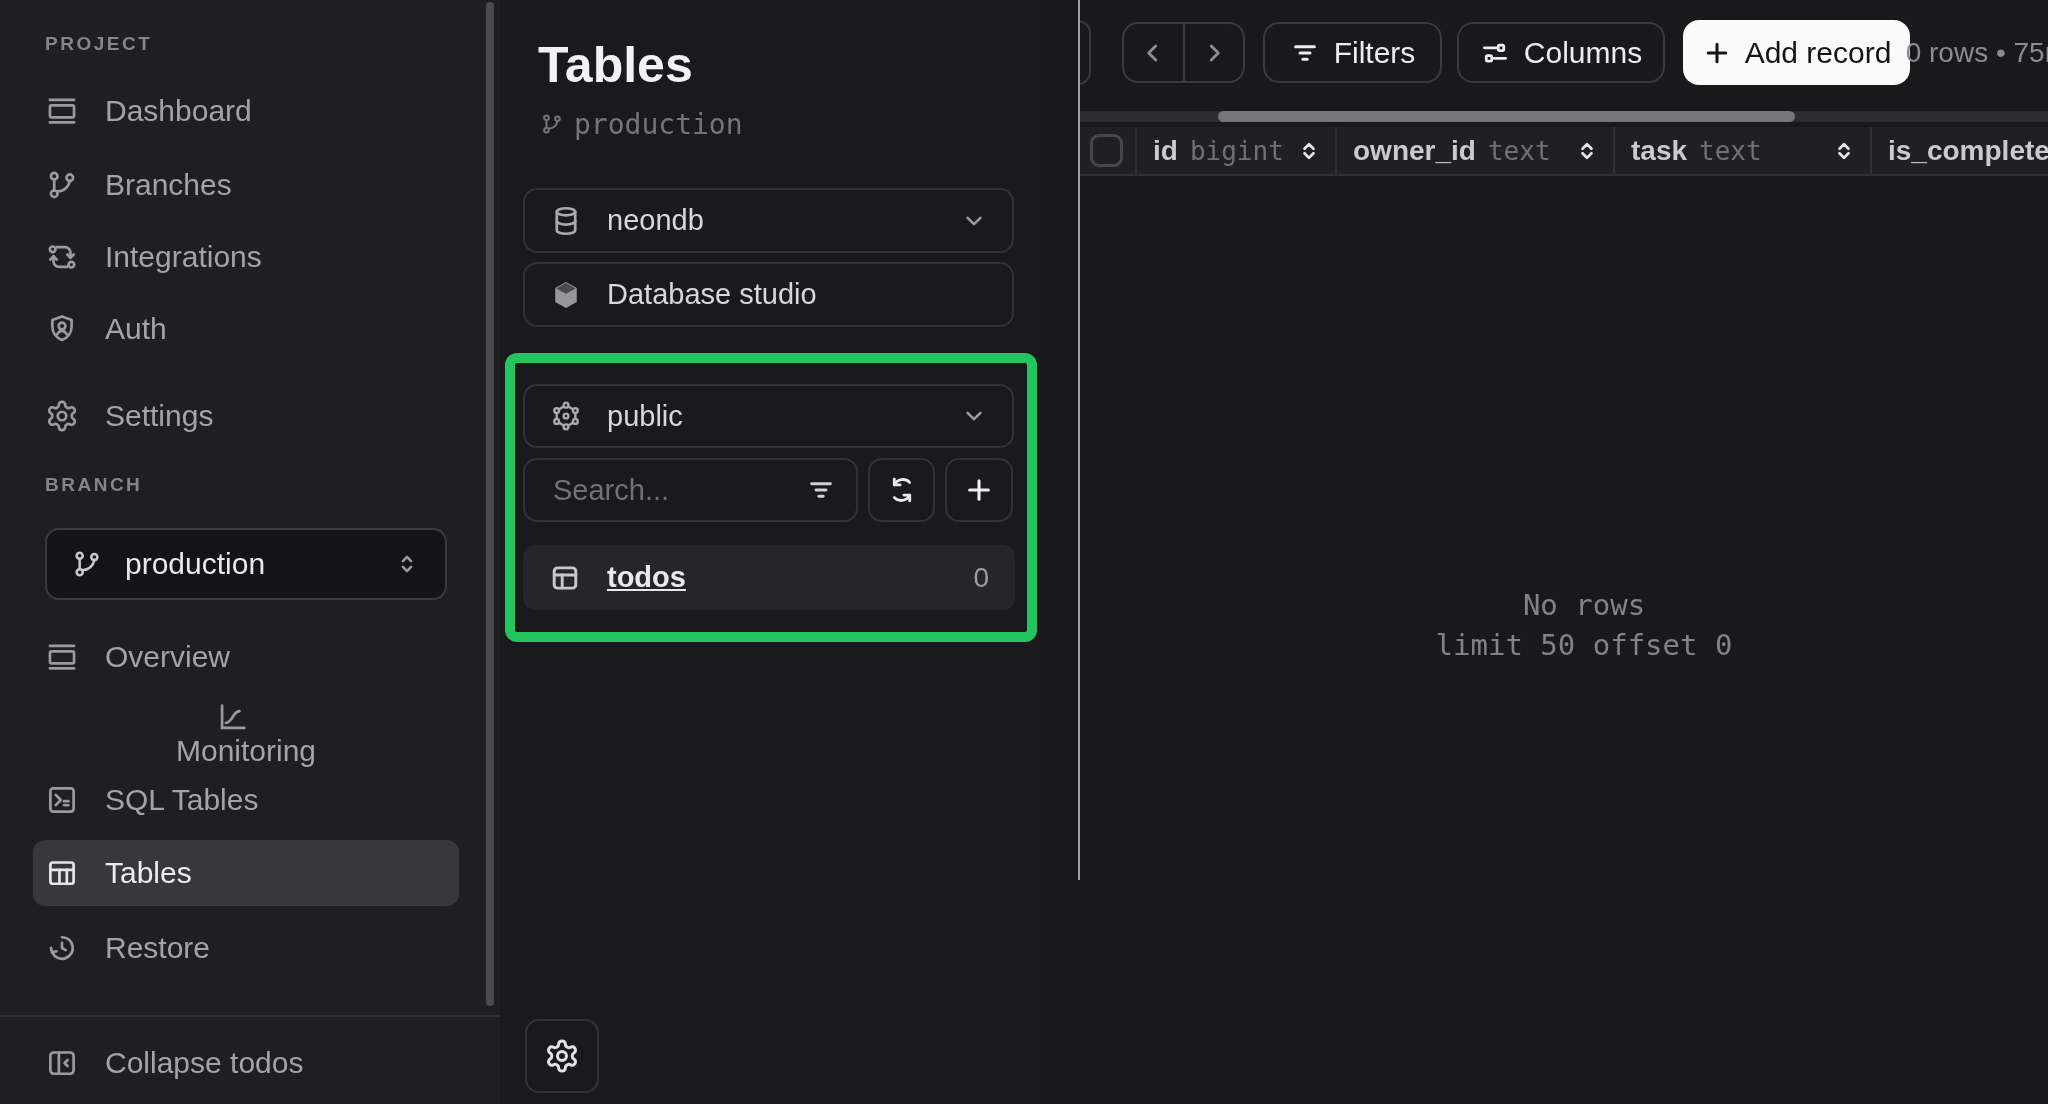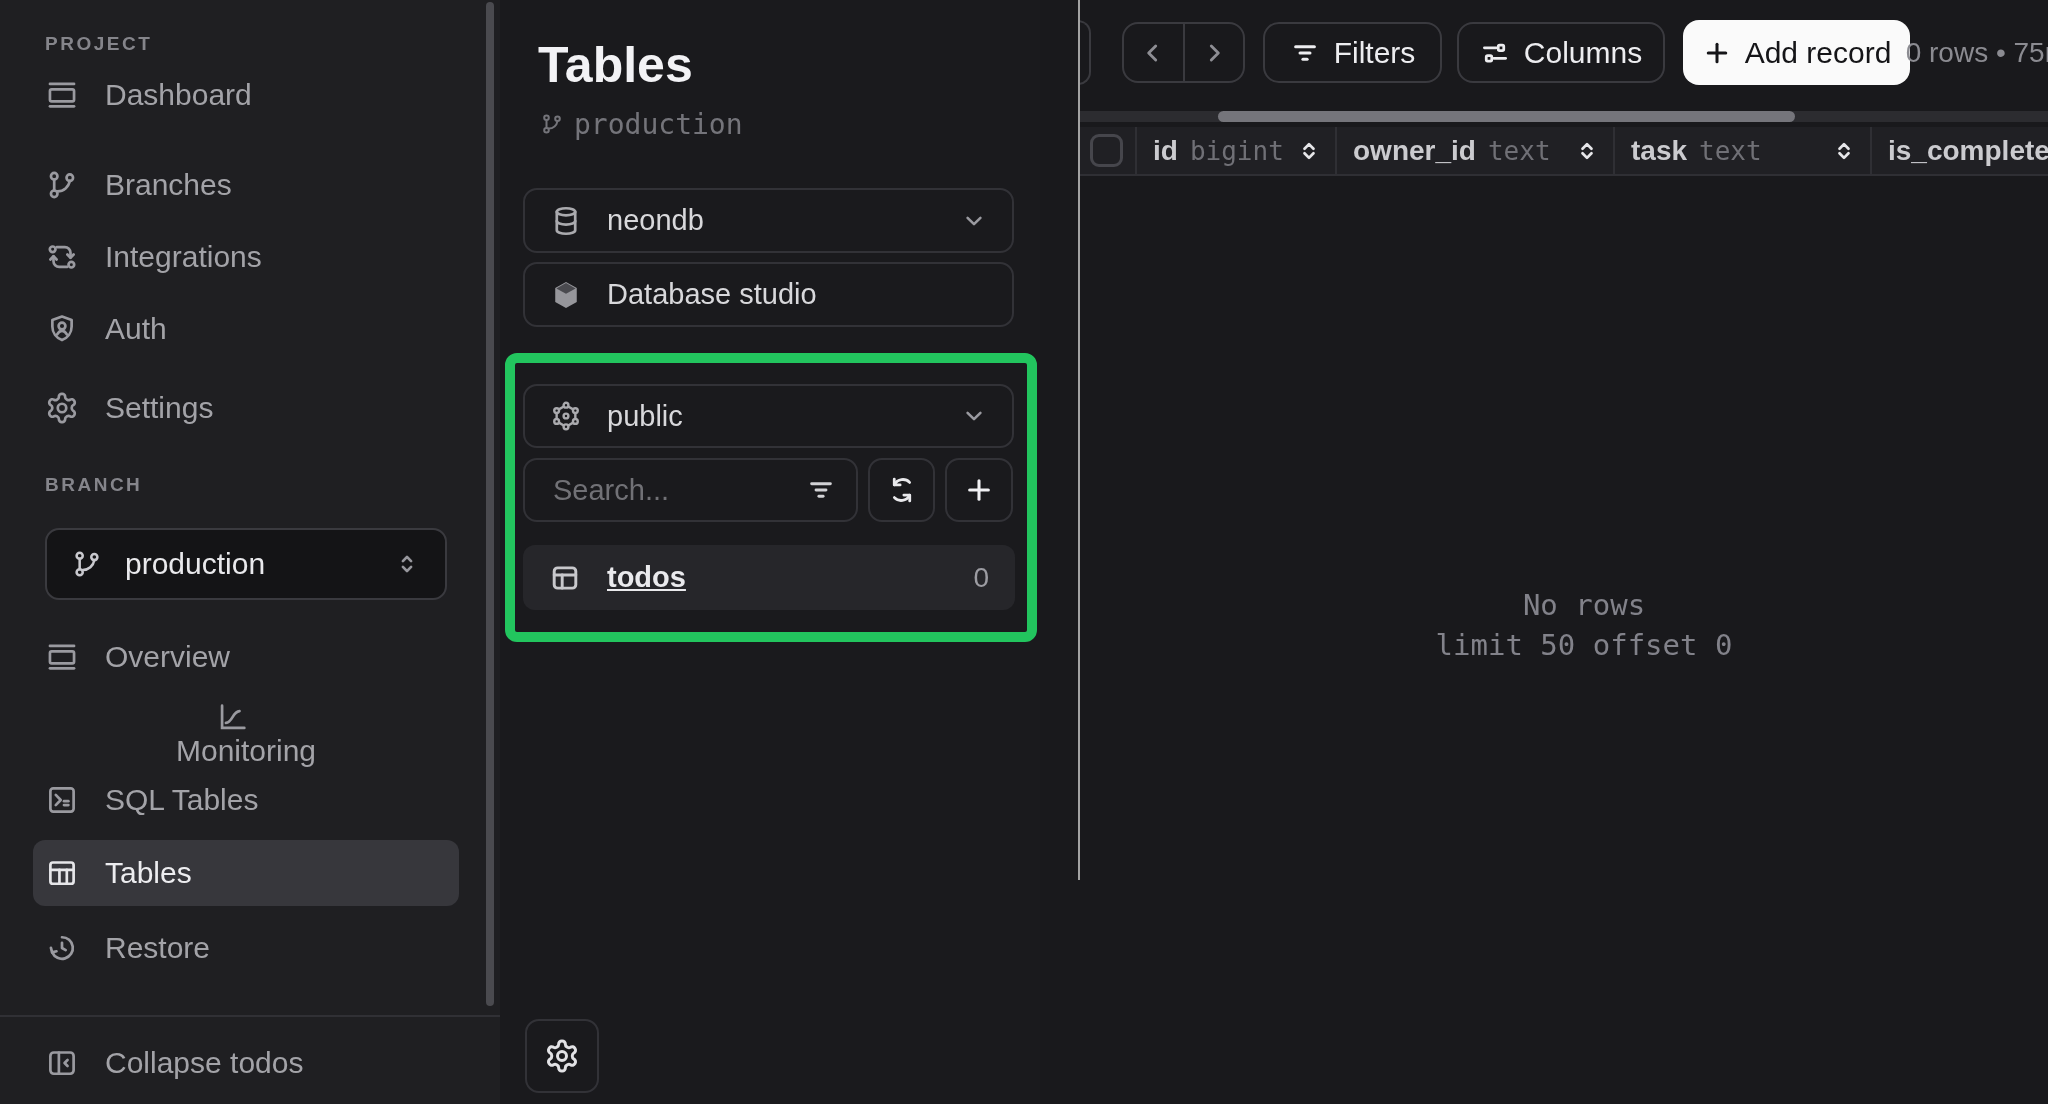--- a/index.html
+++ b/index.html
@@ -84,21 +84,21 @@
   svg{display:block;}
 </style>
 </head>
 <body>
 
 <div class="root">
 
   <aside class="sidebar">
     <div class="side-label" style="top:33px;">PROJECT</div>
 
-    <div class="side-row" style="top:65px;">
+    <div class="side-row" style="top:81px;">
       <span class="ic">
         <svg viewBox="0 0 24 24" fill="none" stroke="currentColor" stroke-width="1.9" stroke-linecap="round">
             <path d="M3.5 4.2h17"></path>
             <rect x="3.5" y="8" width="17" height="8.5" rx="1.2"></rect>
             <path d="M3.5 20h17"></path>
           </svg>
       </span>
       <span>Dashboard</span>
     </div>
 
@@ -133,21 +133,21 @@
       <span class="ic">
         <svg viewBox="0 0 24 24" fill="none" stroke="currentColor" stroke-width="1.9" stroke-linecap="round" stroke-linejoin="round">
             <path d="M12 3.2 18.8 5.7v4.6c0 4.6-2.9 8.1-6.8 9.5-3.9-1.4-6.8-4.9-6.8-9.5V5.7z"></path>
             <circle cx="12" cy="9.9" r="2.4"></circle>
             <path d="M8.6 15.8c.9-1.7 2-2.5 3.4-2.5s2.5.8 3.4 2.5"></path>
           </svg>
       </span>
       <span>Auth</span>
     </div>
 
-    <div class="side-row" style="top:378px;">
+    <div class="side-row" style="top:386px;">
       <span class="ic">
         <svg viewBox="0 0 24 24" fill="none" stroke="currentColor" stroke-width="1.9" stroke-linecap="round" stroke-linejoin="round">
             <path d="M12.22 2h-.44a2 2 0 0 0-2 2v.18a2 2 0 0 1-1 1.73l-.43.25a2 2 0 0 1-2 0l-.15-.08a2 2 0 0 0-2.73.73l-.22.38a2 2 0 0 0 .73 2.73l.15.1a2 2 0 0 1 1 1.72v.51a2 2 0 0 1-1 1.74l-.15.09a2 2 0 0 0-.73 2.73l.22.38a2 2 0 0 0 2.73.73l.15-.08a2 2 0 0 1 2 0l.43.25a2 2 0 0 1 1 1.73V20a2 2 0 0 0 2 2h.44a2 2 0 0 0 2-2v-.18a2 2 0 0 1 1-1.73l.43-.25a2 2 0 0 1 2 0l.15.08a2 2 0 0 0 2.73-.73l.22-.39a2 2 0 0 0-.73-2.73l-.15-.08a2 2 0 0 1-1-1.74v-.5a2 2 0 0 1 1-1.74l.15-.09a2 2 0 0 0 .73-2.73l-.22-.38a2 2 0 0 0-2.73-.73l-.15.08a2 2 0 0 1-2 0l-.43-.25a2 2 0 0 1-1-1.73V4a2 2 0 0 0-2-2z"></path>
             <circle cx="12" cy="12" r="3"></circle>
           </svg>
       </span>
       <span>Settings</span>
     </div>
 
     <div class="side-label" style="top:474px;">BRANCH</div>

